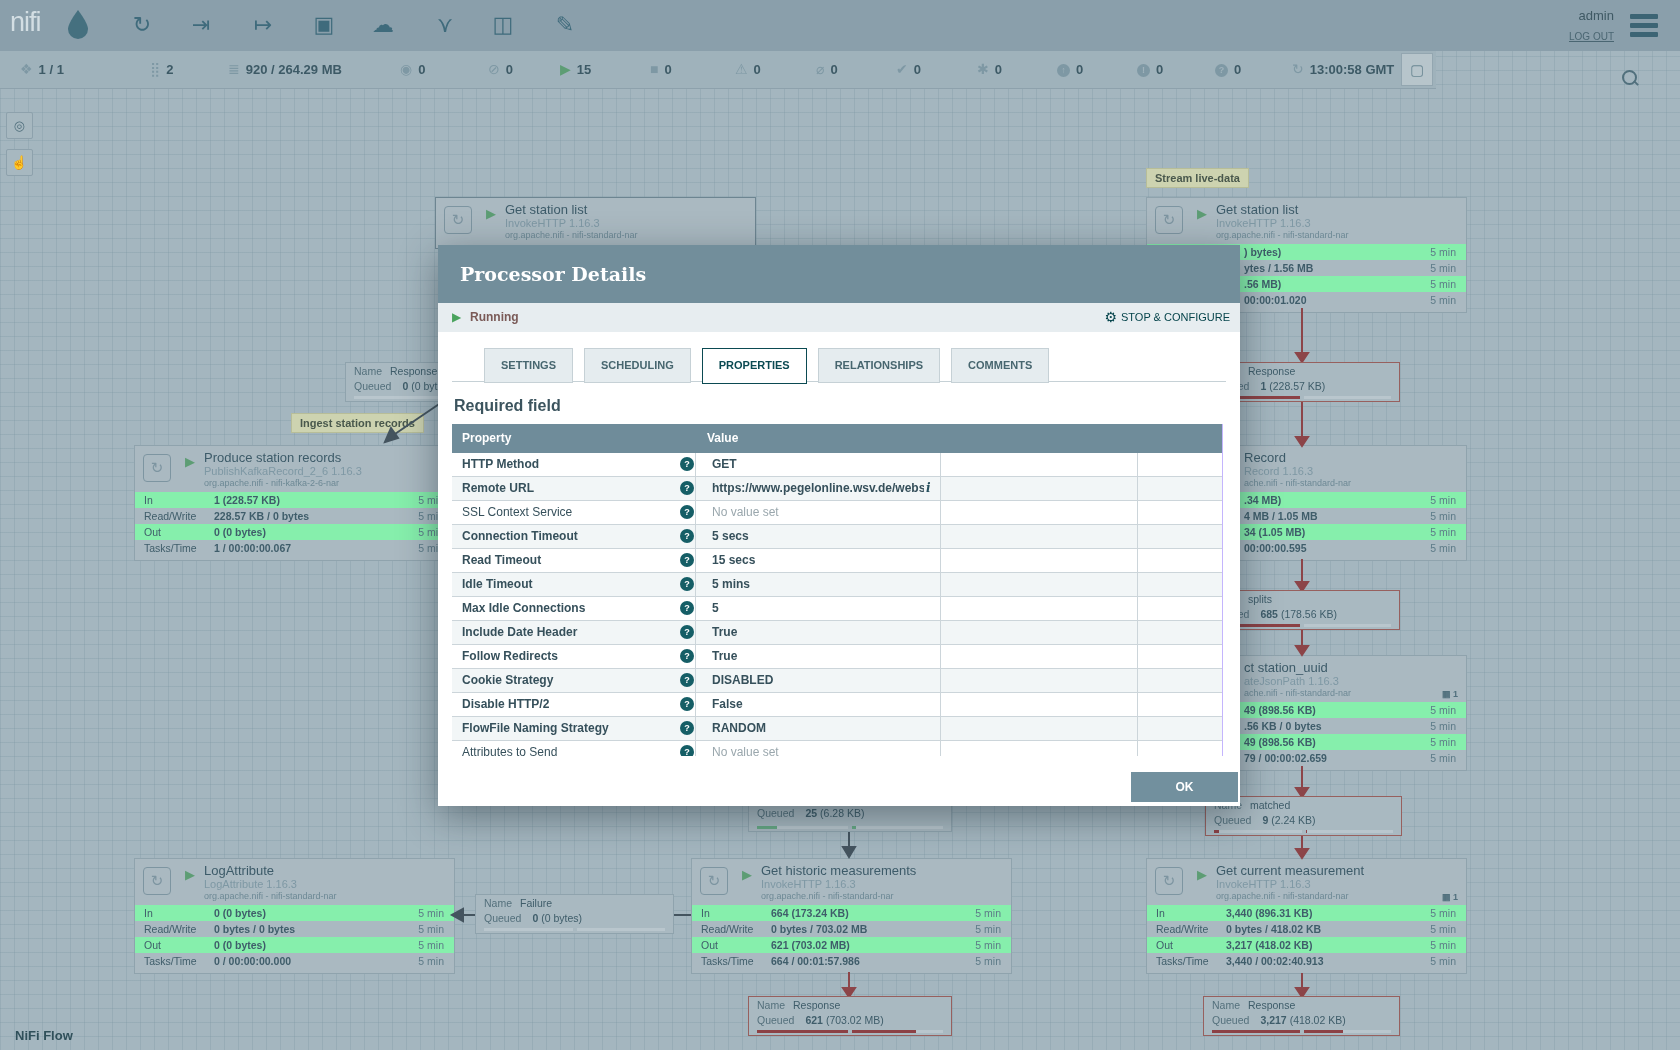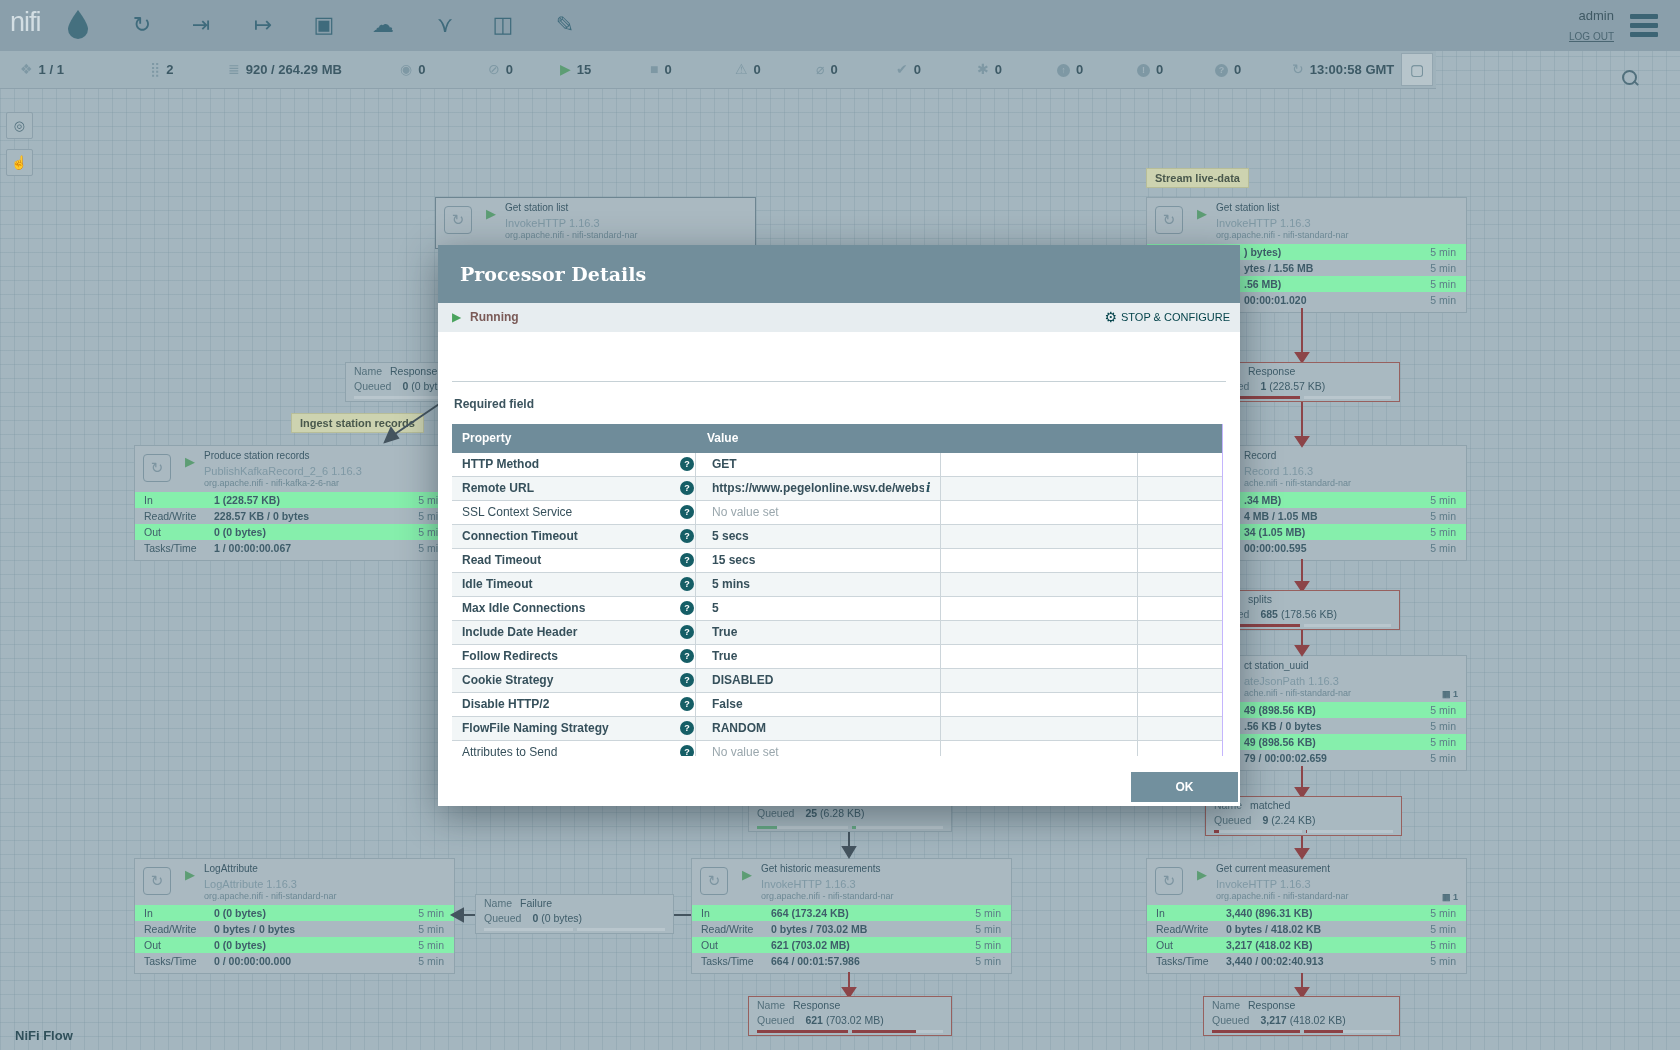--- a/index.html
+++ b/index.html
@@ -31,21 +31,21 @@
     color:#6b8894;text-align:center;line-height:31px;font-size:15px;cursor:pointer}
   
   .pal{position:absolute;left:6px;width:25px;height:25px;background:#a7b8c0;border:1px solid #8da1ac;
     border-radius:2px;text-align:center;line-height:25px;font-size:13px;color:#51707d;cursor:pointer;z-index:4}
   
   .proc{position:absolute;width:319px;background:#aab9c1;border:1px solid #8fa3ad;padding-bottom:4px;z-index:1}
   .proc-hd{position:relative;height:46px}
   .p-ic{position:absolute;left:8px;top:8px;width:26px;height:26px;border:1px solid #7d95a1;border-radius:4px;
     color:#7d95a1;font-size:15px;text-align:center;line-height:26px}
   .p-play{position:absolute;left:50px;top:8px;color:#5d9d74;font-size:13px}
-  .p-title{position:absolute;left:69px;top:4px;font-size:10px;color:#3d5b69}
+  .p-title{position:absolute;left:69px;top:4px;font-size:13px;color:#3d5b69}
   .p-type{position:absolute;left:69px;top:19px;font-size:11px;color:#7e98a4}
   .p-bundle{position:absolute;left:69px;top:32px;font-size:9px;color:#6d8995}
   .frag .p-title,.frag .p-type,.frag .p-bundle{left:97px}
   .badge{position:absolute;right:8px;top:33px;font-size:9px;color:#51707d;font-weight:bold}
   .srow{position:relative;height:16px;line-height:16px;font-size:10.5px;color:#3f5d6a}
   .srow.dk{background:#86efac}
   .sl{position:absolute;left:9px}
   .sv{position:absolute;left:79px;font-weight:bold;white-space:nowrap}
   .frag .sv{left:97px}
   .sw{position:absolute;right:10px;color:#5d7b88}
@@ -71,21 +71,21 @@
   #m-status{position:relative;height:29px;background:#e7edf0;font-size:12px;line-height:29px}
   #m-run-play{position:absolute;left:14px;color:#49a35d;font-size:12px}
   #m-run-txt{position:absolute;left:32px;color:#7a5a57;font-weight:bold}
   #m-stop{position:absolute;right:10px;color:#07454c;font-weight:normal;font-size:11px;cursor:pointer}
   #m-stop .gear{font-size:14px;margin-right:4px;vertical-align:-1px}
   #m-tabs{position:absolute;left:46px;top:103px;z-index:2;white-space:nowrap}
   .tab{display:inline-block;height:33px;line-height:33px;padding:0 16px;margin-right:11px;
     border:1px solid #c6d1d6;background:#e5ecef;color:#47666f;font-weight:bold;font-size:11px;cursor:pointer}
   .tab.active{background:#fff;border-color:#0b4a52;color:#0b4a52;height:34px}
   #tabline{position:absolute;left:14px;width:774px;top:136px;border-bottom:1px solid #c6d1d6;z-index:1}
-  #req{position:absolute;left:16px;top:152px;font-weight:bold;font-size:12px;color:#3c545e}
+  #req{position:absolute;left:16px;top:152px;font-weight:bold;font-size:16px;color:#3c545e}
   #ptable{position:absolute;left:14px;top:179px;width:770px;height:332px;overflow:hidden;border-right:1px solid #c4b5fd}
   #pt-head{position:relative;height:29px;background:#6f8c9a;color:#fff;font-weight:bold;font-size:12px;line-height:29px}
   .pth1{position:absolute;left:10px}.pth2{position:absolute;left:255px}
   .pt-row{position:relative;height:23px;line-height:23px;font-size:12px;color:#36505b;border-bottom:1px solid #ccd5da}
   .pt-row.alt{background:#f2f6f7}
   .c-prop{position:absolute;left:10px;width:212px;font-weight:bold;white-space:nowrap;overflow:hidden}
   .pt-row.opt .c-prop{font-weight:normal}
   .c-help{position:absolute;left:228px;top:4px;width:14px;height:14px;background:#155e66;border-radius:50%;
     color:#fff;font-size:9px;line-height:14px;text-align:center;font-weight:bold;cursor:pointer}
   .c-val{position:absolute;left:260px;width:212px;font-weight:bold;white-space:nowrap;overflow:hidden}
@@ -490,20 +490,23 @@
 <div id="crumb">NiFi Flow</div>
 
 <div id="modal">
   <div id="m-head">Processor Details</div>
   <div id="m-status">
     <span id="m-run-play">▶</span>
     <span id="m-run-txt">Running</span>
     <span id="m-stop"><span class="gear">⚙</span><span>STOP &amp; CONFIGURE</span></span>
   </div>
   <div id="tabline"></div>
+  <div id="m-tabs">
+    <span class="tab">SETTINGS</span><span class="tab">SCHEDULING</span><span class="tab active">PROPERTIES</span><span class="tab">RELATIONSHIPS</span><span class="tab">COMMENTS</span>
+  </div>
   <div id="req">Required field</div>
 
   <div id="ptable">
     <div id="pt-head">
       <span class="pth1">Property</span>
       <span class="pth2">Value</span>
     </div>
     <div class="pt-row">
       <span class="c-prop">HTTP Method</span>
         <span class="c-help">?</span>

